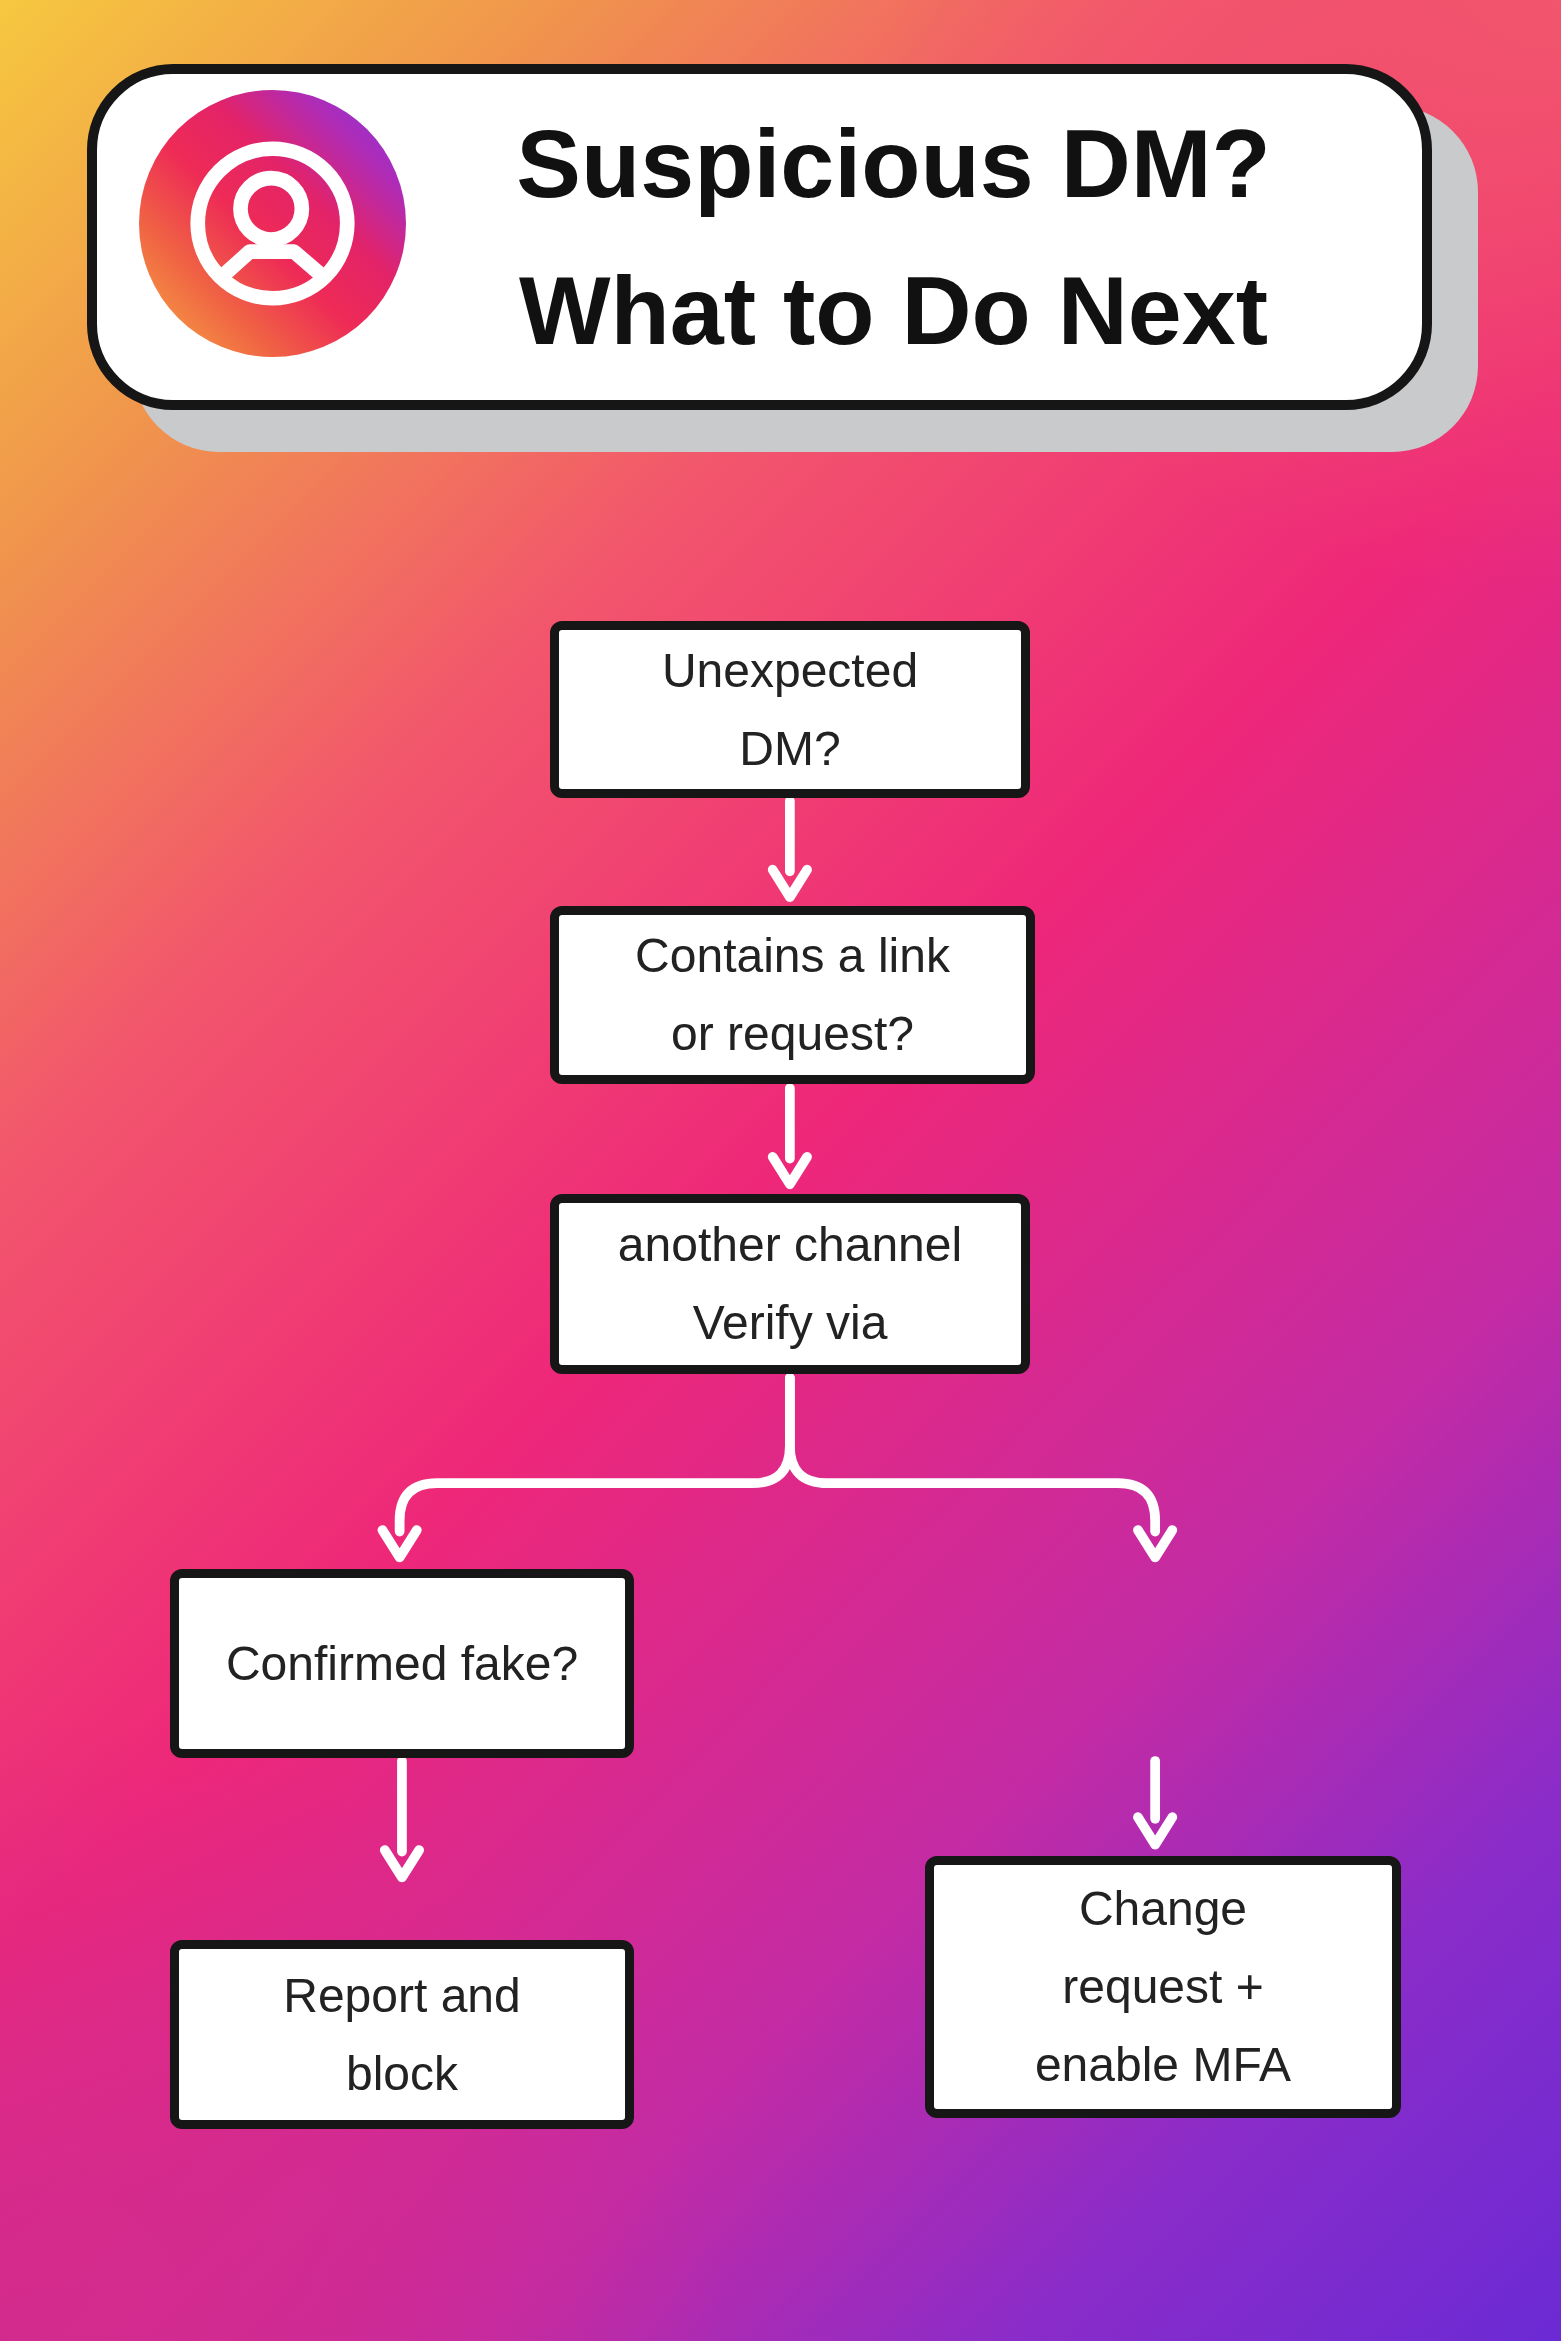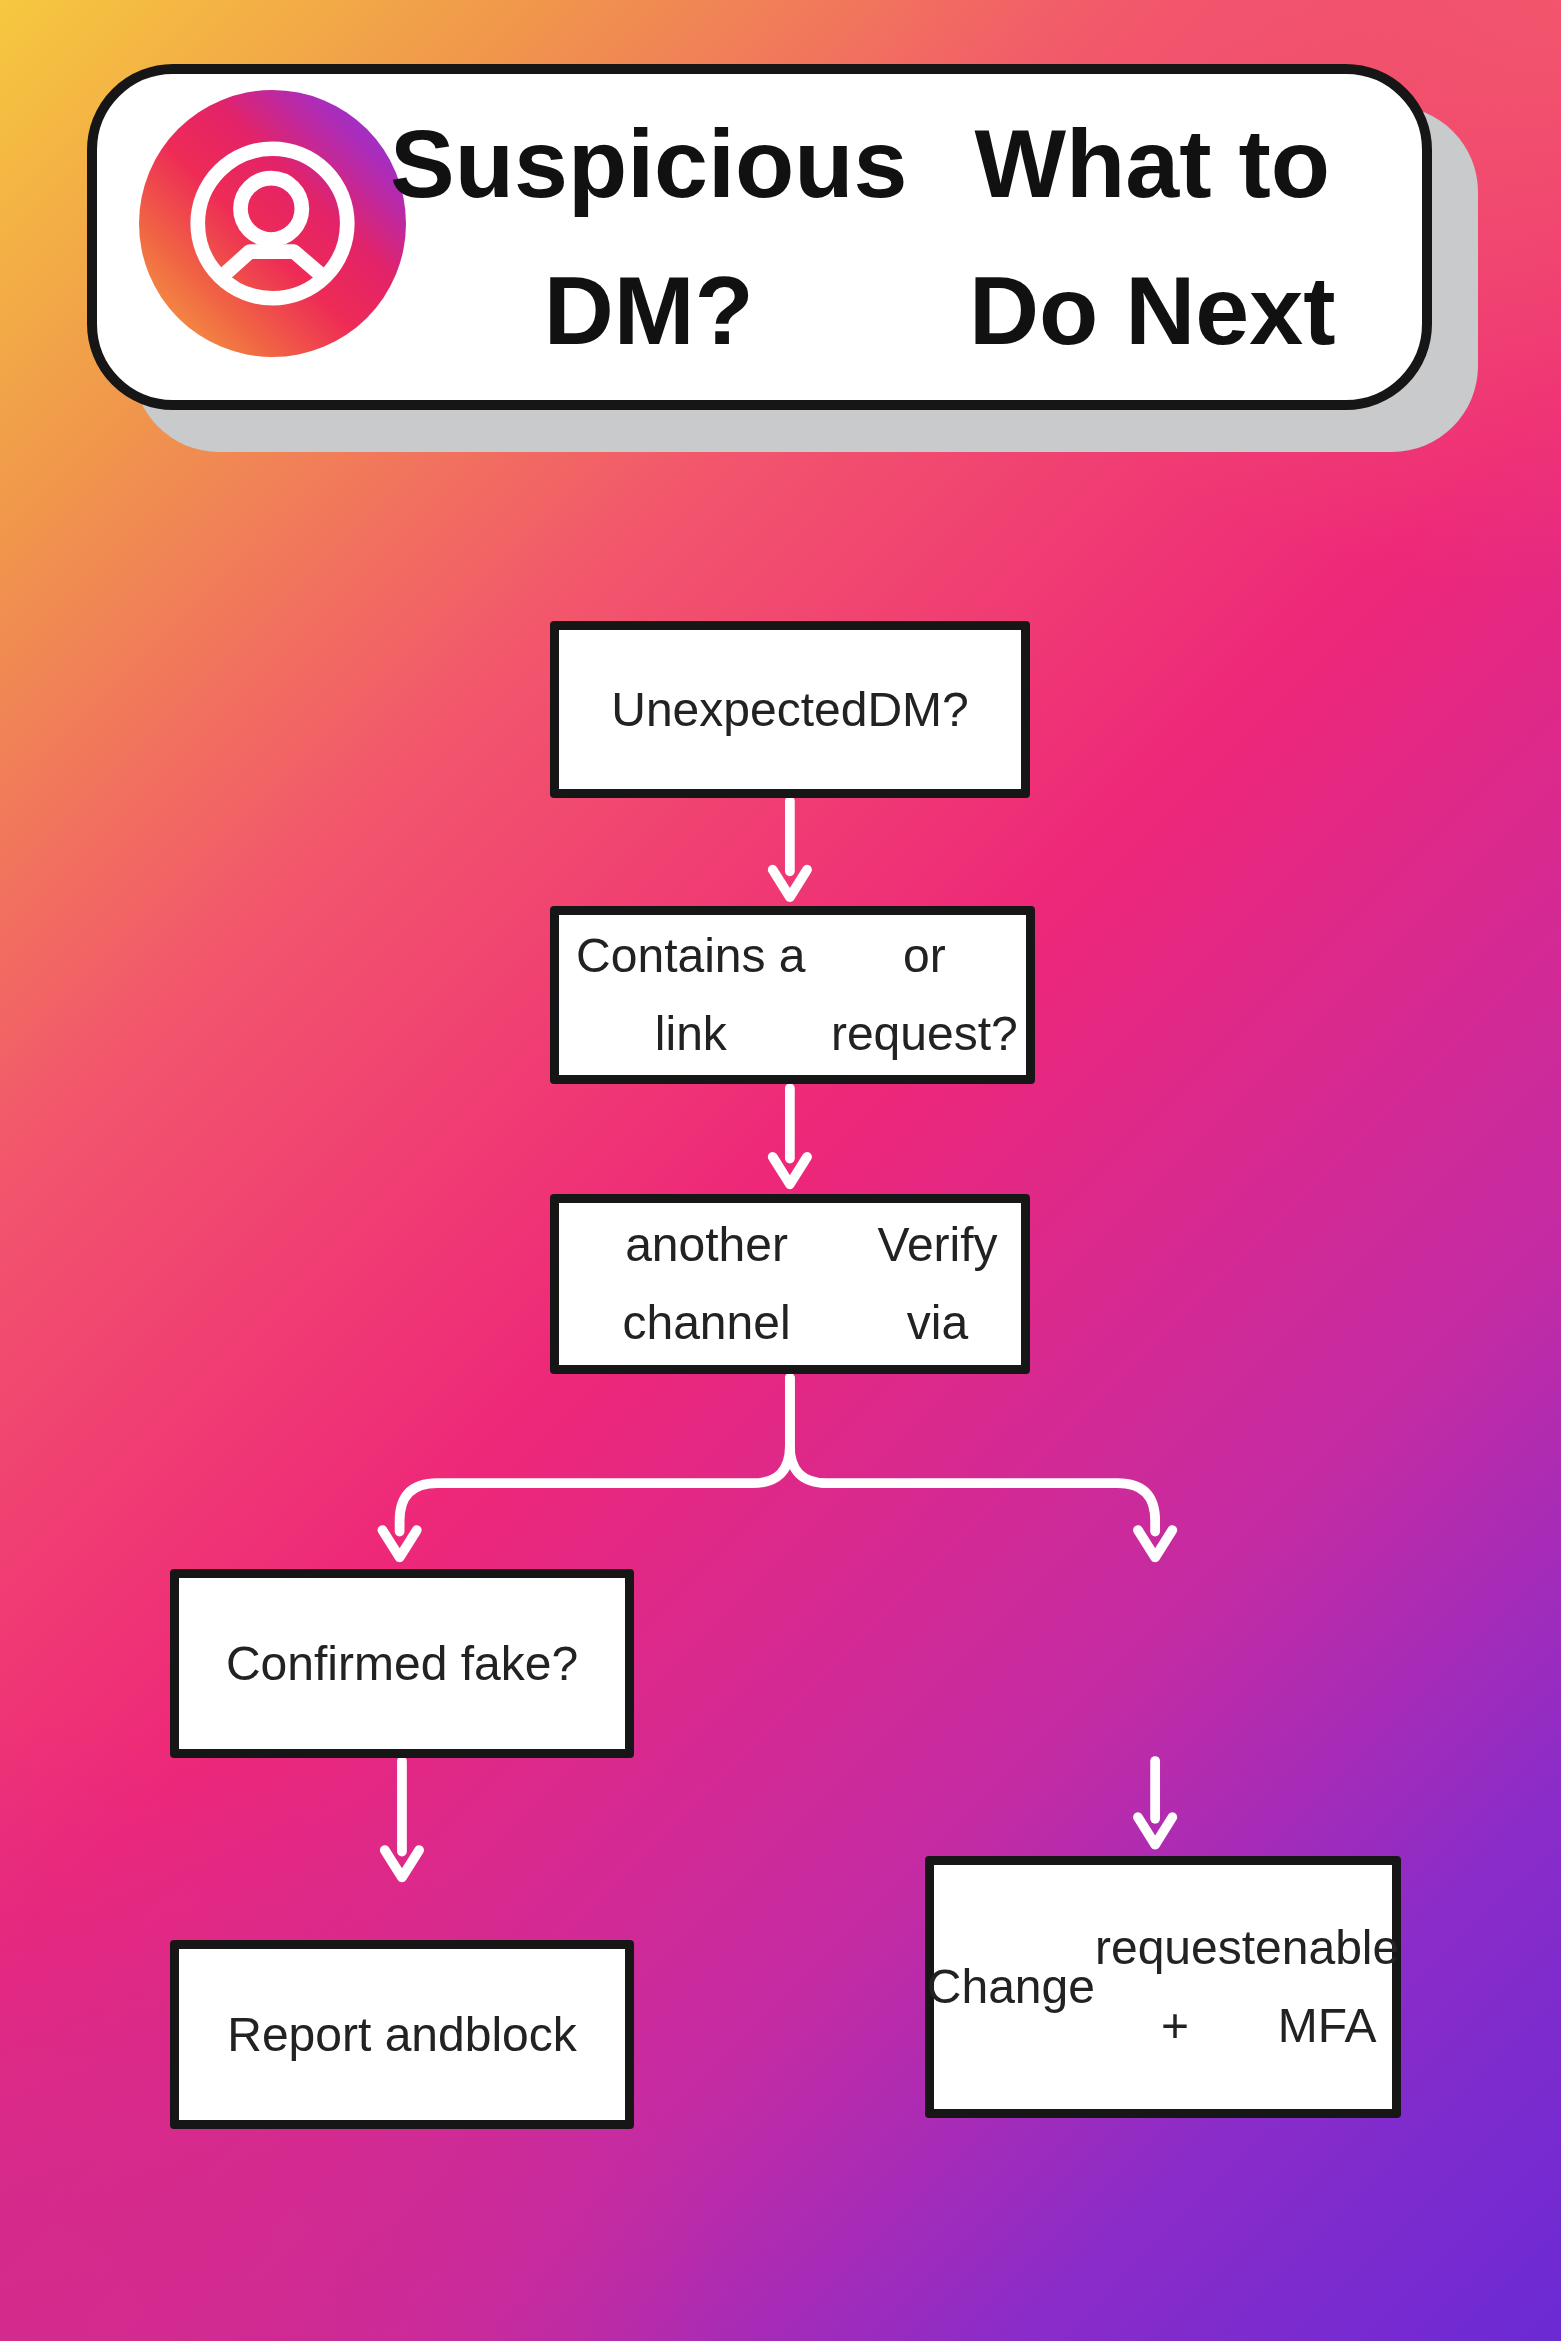--- a/index.html
+++ b/index.html
@@ -39,20 +39,21 @@
   .logo {
     position: absolute;
     left: 139px; top: 90px;
     width: 267px; height: 267px;
   }
   .title-block {
     position: absolute;
     left: 390px; top: 64px;
     width: 1007px; height: 346px;
     display: flex;
+    flex-direction: column;
     justify-content: center;
     align-items: center;
     text-align: center;
     font-size: 97px;
     line-height: 1.52;
     font-weight: 700;
     color: #111111;
     letter-spacing: 0px;
   }
 
@@ -69,23 +70,23 @@
     stroke-linecap: round;
     stroke-linejoin: round;
   }
 
   
   .node {
     position: absolute;
     box-sizing: border-box;
     background: #FFFFFF;
     border: 9.4px solid #161616;
-    border-radius: 4px;
+    border-radius: 12px;
     display: flex;
-    flex-direction: row;
+    flex-direction: column;
     justify-content: center;
     align-items: center;
     text-align: center;
     color: #222222;
     font-size: 48px;
     line-height: 78px;
     font-weight: 400;
   }
   .n1 { left: 550px;  top: 621px;  width: 480px; height: 177px; }
   .n2 { left: 550px;  top: 906px; width: 485px; height: 178px; }

